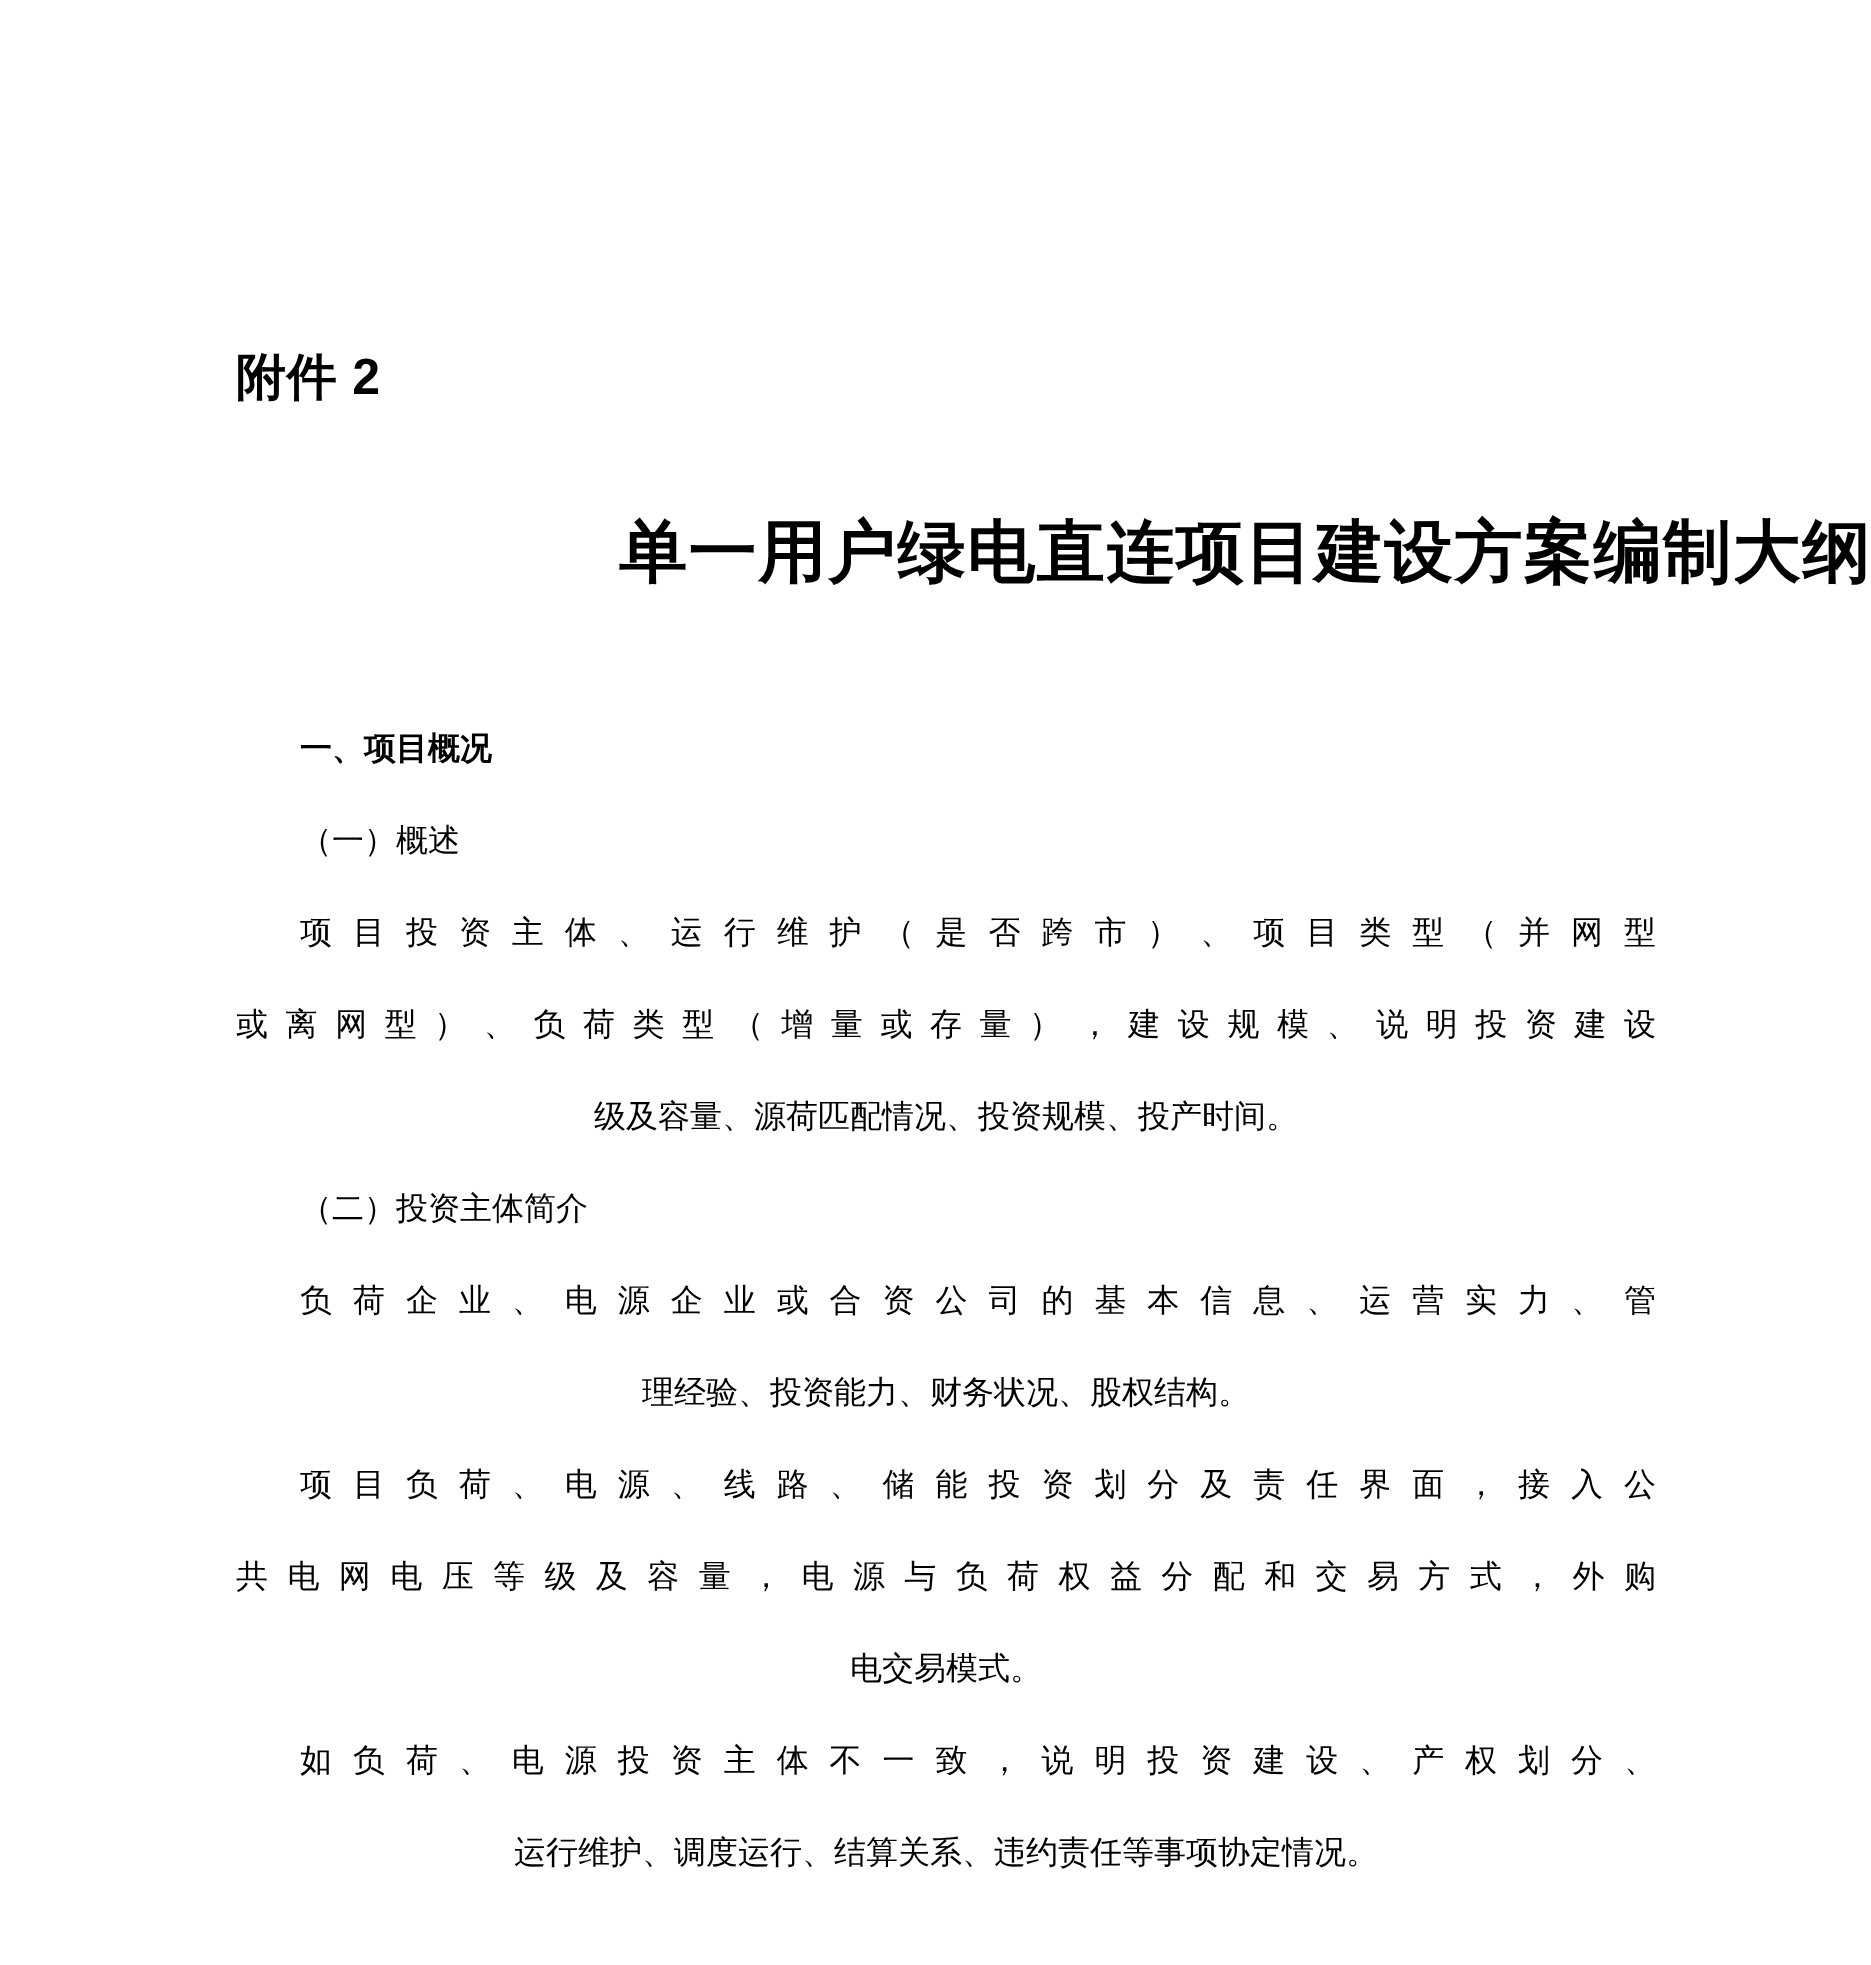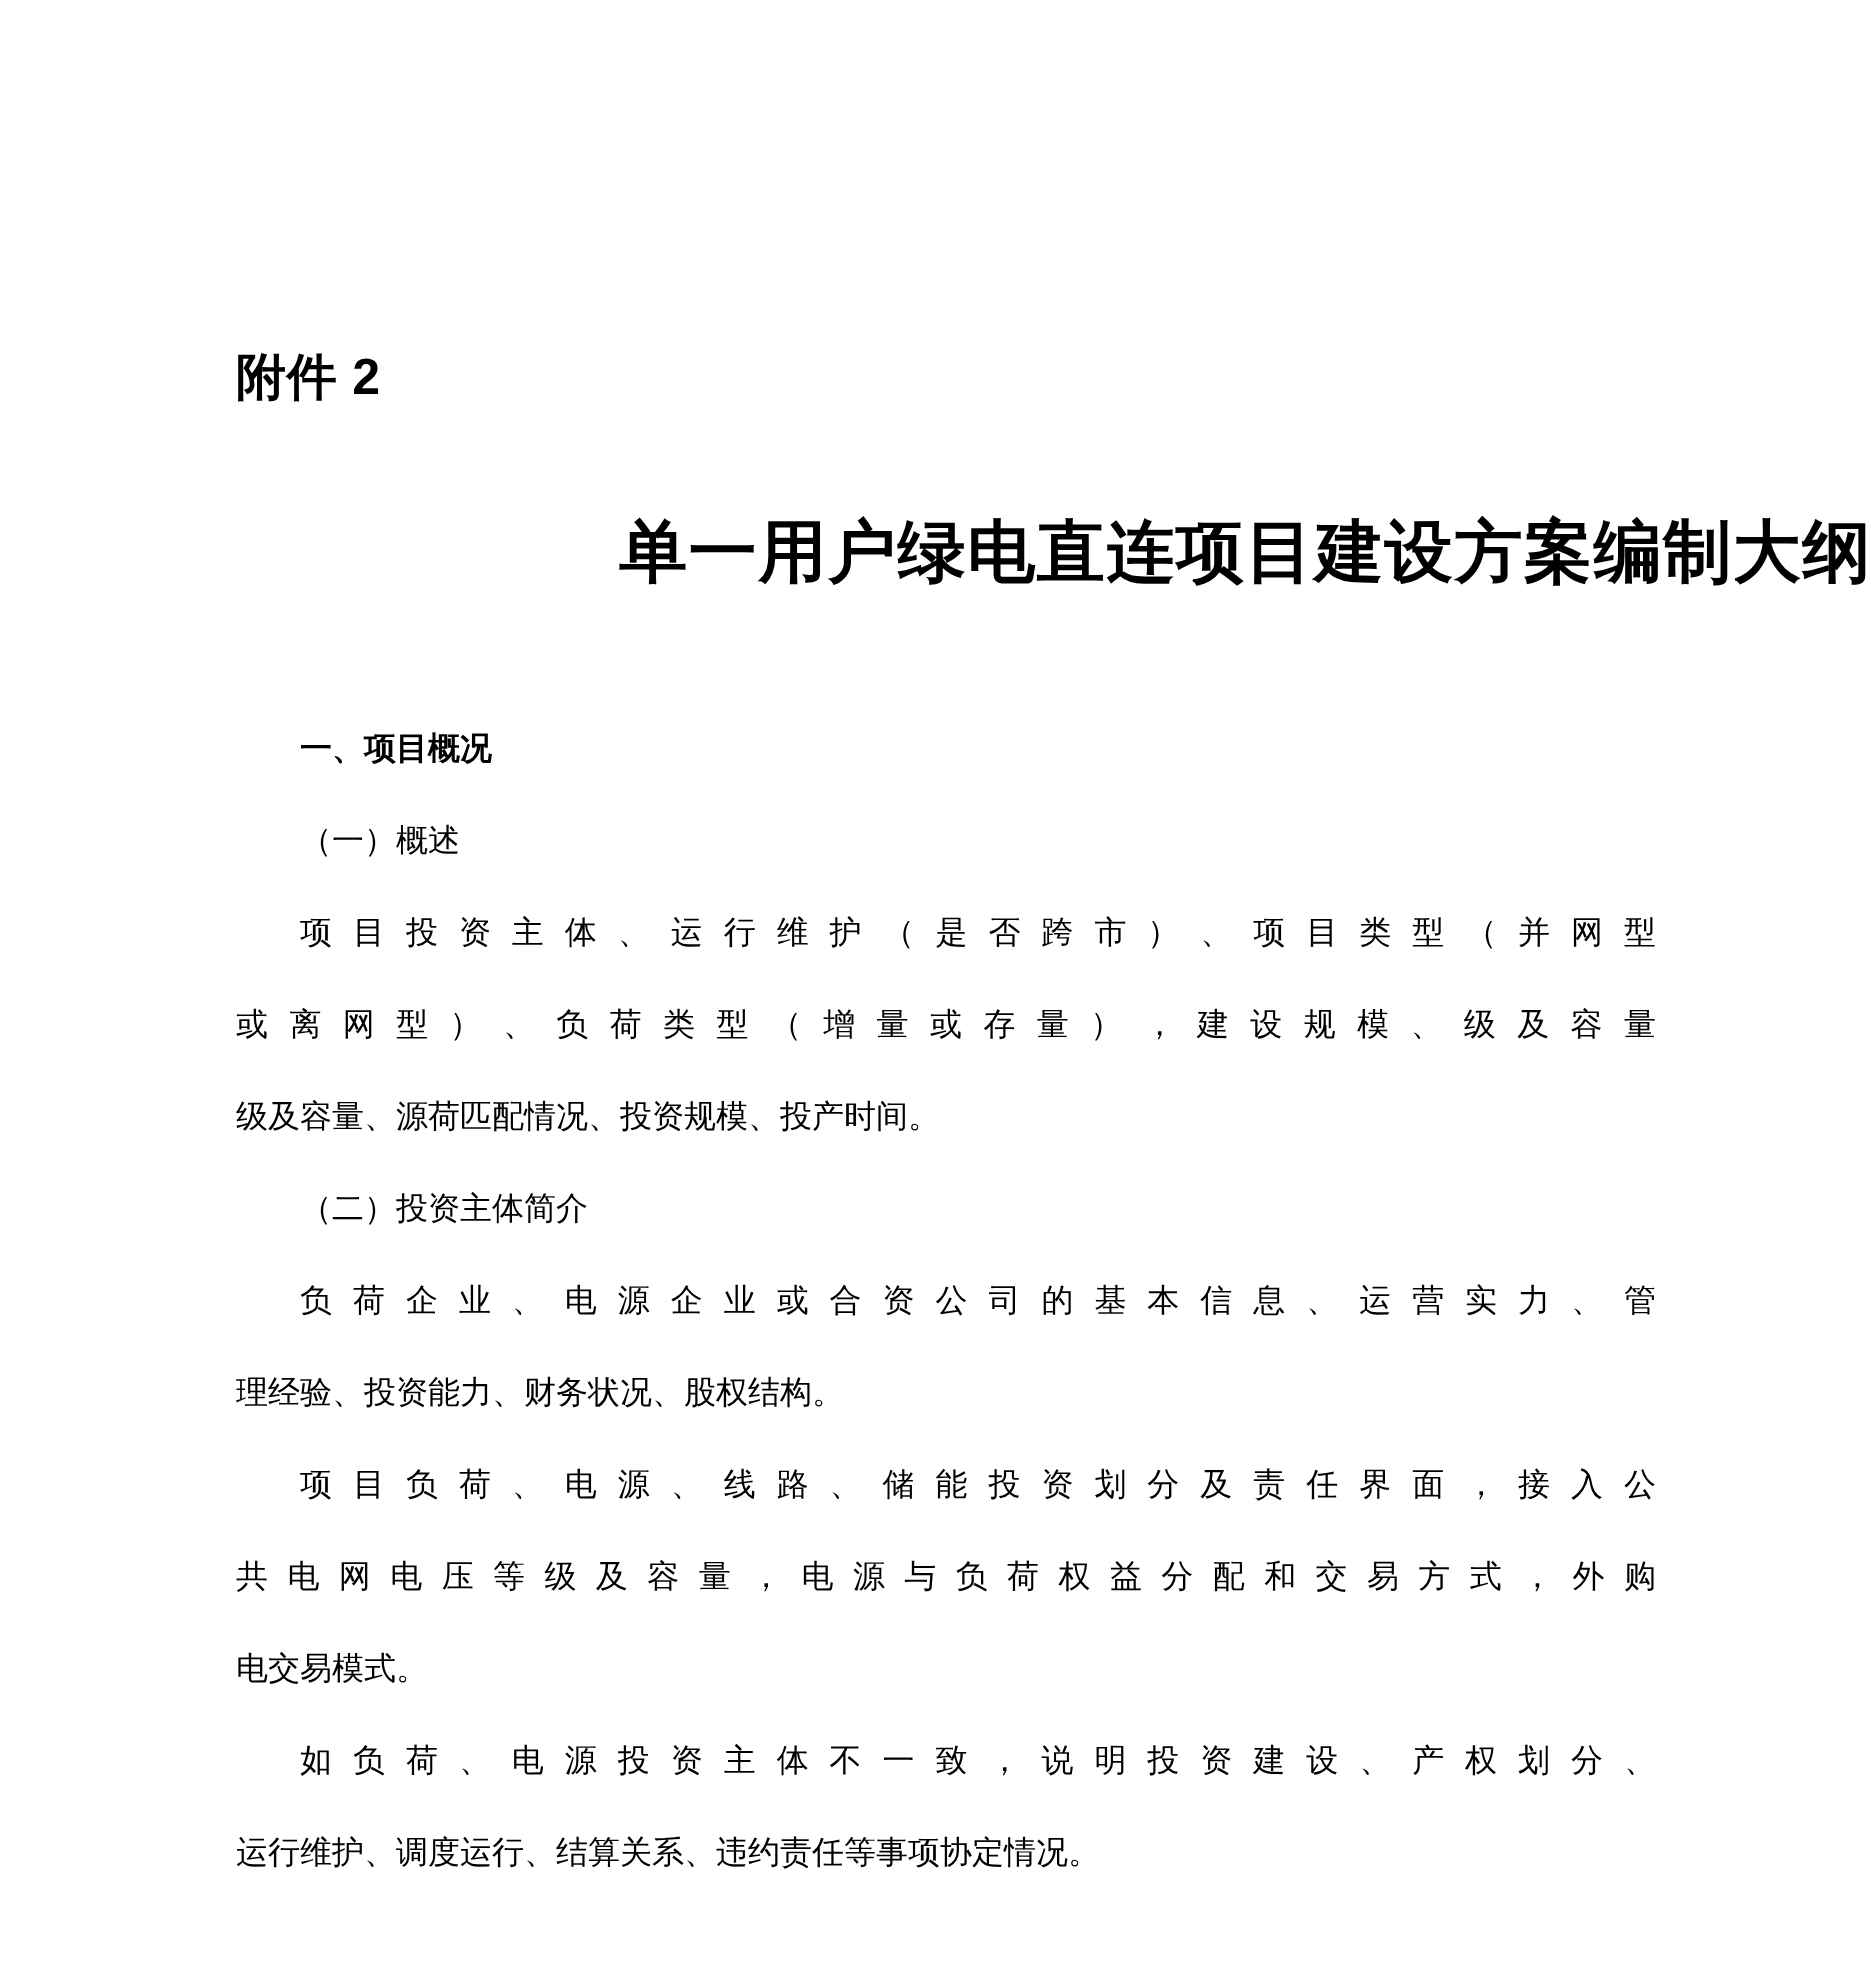--- a/index.html
+++ b/index.html
@@ -68,36 +68,37 @@
   }
   
   .h-kai {
     font-family: "Liberation Serif", serif;
     font-weight: normal;
   }
   
   .body-line {
     font-family: "Liberation Serif", serif;
     font-weight: normal;
+    text-align: center;
   }
 </style>
 </head>
 <body>
 
 <div id="page">
 
   <div class="attachment-label">附件 2</div>
 
   <div class="doc-title">单一用户绿电直连项目建设方案编制大纲</div>
 
   <div class="text-column">
     <div class="line h-hei ind">一、项目概况</div>
     <div class="line h-kai ind">（一）概述</div>
     <div class="line body-line ind fill">项目投资主体、运行维护（是否跨市）、项目类型（并网型</div>
-    <div class="line body-line fill">或离网型）、负荷类型（增量或存量），建设规模、级及容量</div>
+    <div class="line body-line fill">或离网型）、负荷类型（增量或存量），建设规模、说明投资建设</div>
     <div class="line body-line">级及容量、源荷匹配情况、投资规模、投产时间。</div>
     <div class="line h-kai ind">（二）投资主体简介</div>
     <div class="line body-line ind fill">负荷企业、电源企业或合资公司的基本信息、运营实力、管</div>
     <div class="line body-line">理经验、投资能力、财务状况、股权结构。</div>
     <div class="line body-line ind fill">项目负荷、电源、线路、储能投资划分及责任界面，接入公</div>
     <div class="line body-line fill">共电网电压等级及容量，电源与负荷权益分配和交易方式，外购</div>
     <div class="line body-line">电交易模式。</div>
     <div class="line body-line ind fill">如负荷、电源投资主体不一致，说明投资建设、产权划分、</div>
     <div class="line body-line">运行维护、调度运行、结算关系、违约责任等事项协定情况。</div>
 

